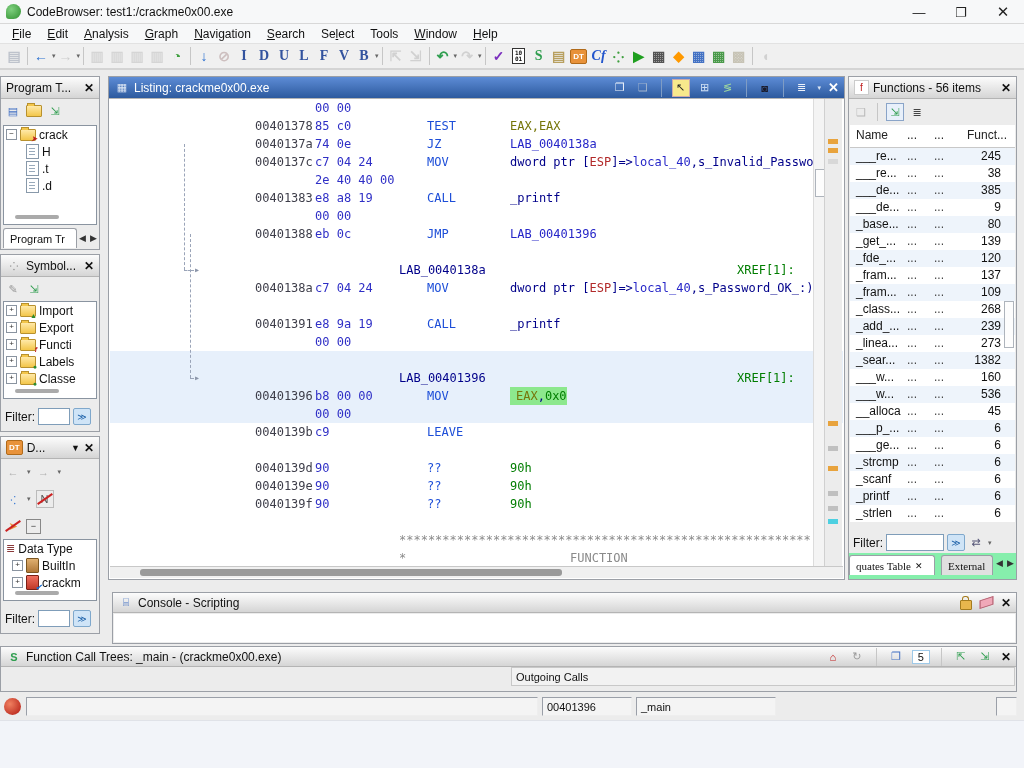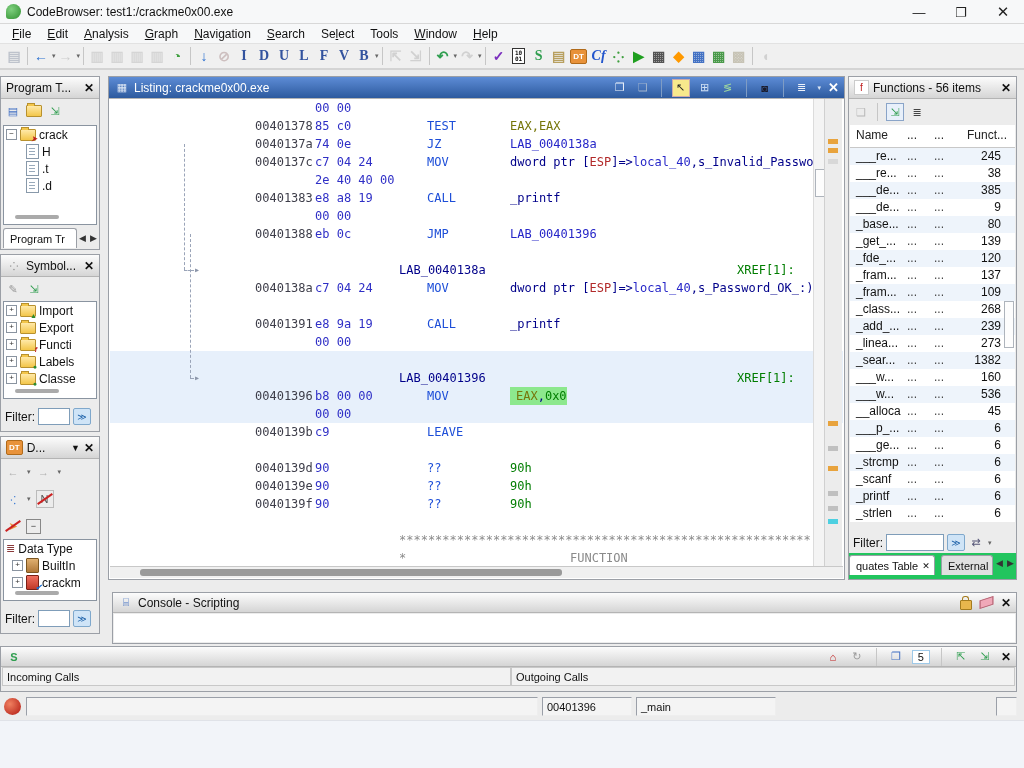--- a/index.html
+++ b/index.html
@@ -61,21 +61,21 @@
   .vsbthumb{position:absolute;left:1px;width:8px;background:#fdfdfd;border:1px solid #aeb4bc;}
   .hsb{position:absolute;left:1px;right:1px;bottom:1px;height:11px;background:#f0f0f0;border-top:1px solid #c8c8c8;}
   .hsbthumb{position:absolute;top:2px;height:7px;background:#9a9a9a;border-radius:3px;}
   
   .fhead{position:relative;height:22px;background:#fff;border-bottom:1px solid #c8c8c8;font-size:12px;color:#222;}
   .fhead span{position:absolute;top:3px;}
   .frows{position:relative;background:#fff;overflow:hidden;}
   .frow{position:relative;height:17px;font-size:12px;}
   .frow.alt{background:#eef4fb;}
   .fc{position:absolute;top:1px;}
-  .tabsrow{position:relative;background:#22c55e;}
+  .tabsrow{position:relative;background:#86efac;font-family:Liberation Serif, serif;}
   .ftab{position:absolute;top:2px;height:20px;background:#fff;border:1px solid #9b9fa6;border-bottom:none;border-radius:3px 3px 0 0;display:flex;align-items:center;gap:4px;padding:0 6px;font-size:11px;box-sizing:border-box;white-space:nowrap;overflow:hidden;}
   .ftab.unsel{background:#e0e0e0;}
   .tabarrow{position:absolute;top:5px;font-size:9px;color:#333;}
   
   .colhdr{position:absolute;height:19px;background:#f2f2f2;border:1px solid #c8c8c8;box-sizing:border-box;display:flex;align-items:center;padding-left:4px;font-size:11px;}
   .statusfield{position:absolute;top:3px;height:19px;border:1px solid;border-color:#9a9fa8 #eee #eee #9a9fa8;background:#f4f4f4;box-sizing:border-box;font-size:11px;display:flex;align-items:center;padding-left:4px;white-space:nowrap;overflow:hidden;}
   .lockico{width:10px;height:8px;background:#e8b64c;border:1px solid #a57c1e;border-radius:1px;position:relative;margin-top:5px;display:inline-block;}
   .lockico::before{content:"";position:absolute;top:-5px;left:1px;width:5px;height:4px;border:1px solid #a57c1e;border-bottom:none;border-radius:3px 3px 0 0;}
   .eraser{width:11px;height:7px;background:#f0a8b8;border:1px solid #b06070;transform:skewX(-20deg) rotate(-20deg);display:inline-block;}
   
@@ -702,35 +702,33 @@
         <span class="eraser"></span>
         <span style="font-weight:bold;">✕</span>
       </span>
     </div>
     <div class="white" style="position:absolute;left:1px;right:1px;top:21px;bottom:1px;border:none;"></div>
   </div>
 
   <div class="panel" style="left:0;top:646px;width:1017px;height:46px;">
     <div class="phead" style="height:20px;">
       <span class="hico" style="color:#2f9e4f;font-weight:bold;">S</span>
+      <span>Function Call Trees: _main -  (crackme0x00.exe)</span>
       <span style="margin-left:auto;display:flex;align-items:center;gap:8px;">
         <span class="hico" style="color:#c02020;">⌂</span>
         <span class="hico" style="color:#999;">↻</span>
         <span class="sep"></span>
         <span class="hico" style="color:#4472c4;">❐</span>
         <span style="border:1px solid #9ec9e8;background:#fff;padding:0 5px;font-size:11px;">5</span>
         <span class="sep"></span>
         <span class="hico" style="color:#2f9e4f;">⇱</span>
         <span class="hico" style="color:#2f9e4f;">⇲</span>
         <span style="font-weight:bold;">✕</span>
       </span>
     </div>
-    <div class="colhdr" style="left:1px;top:20px;width:509px;">
-        <span>Incoming Calls</span>
-      </div>
     <div class="colhdr" style="left:510px;top:20px;right:1px;">
         <span>Outgoing Calls</span>
       </div>
   </div>
 
   <div class="abs" style="left:0;top:694px;width:1024px;height:26px;background:#ececec;">
     <span style="position:absolute;left:4px;top:4px;width:17px;height:17px;border-radius:50%;background:radial-gradient(circle at 35% 35%, #f08060, #b01810);"></span>
     <div class="statusfield" style="left:26px;width:512px;"></div>
     <div class="statusfield" style="left:542px;width:90px;">
         <span>00401396</span>

